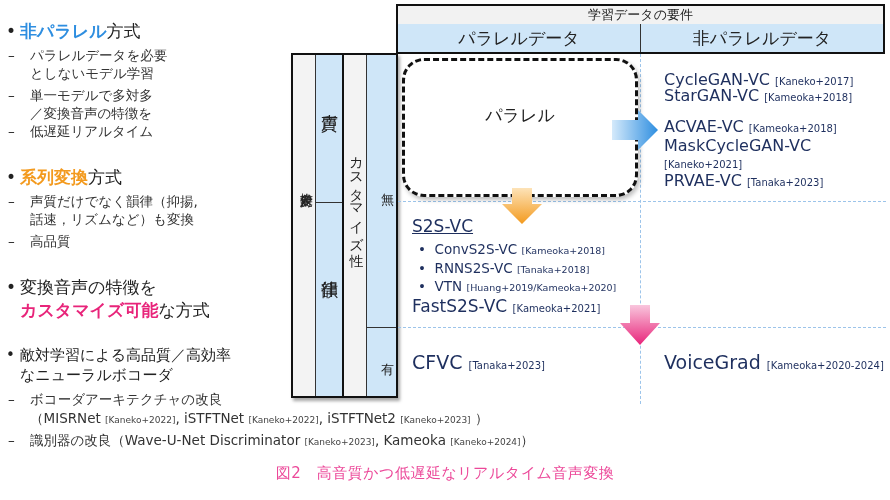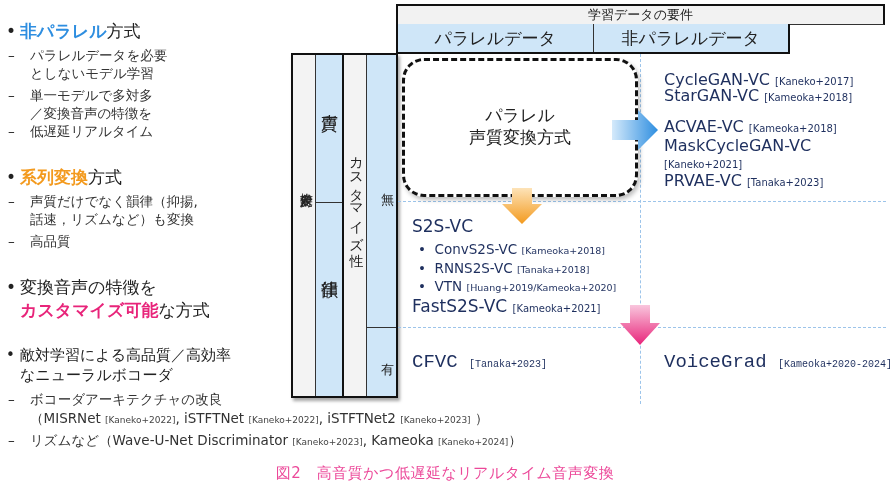--- a/index.html
+++ b/index.html
@@ -13,21 +13,21 @@
   .sub { position: absolute; left: 8px; font-size: 13.5px; line-height: 18px; white-space: nowrap; color: #333; }
   .sub .dash { display: inline-block; width: 22px; }
   .cont { position: absolute; left: 30px; font-size: 13.5px; line-height: 18px; white-space: nowrap; color: #333; }
   .blue { color: #2e8ee0; font-weight: bold; }
   .orange { color: #f39a1e; font-weight: bold; }
   .pink { color: #e8247a; font-weight: bold; }
   .cite { font-size: 9px; color: #444; }
 
   
   .hdr-top { position: absolute; left: 396px; top: 4px; width: 489px; height: 21px; border: 2px solid #111; border-bottom: 1px solid #333; background: #f2f2f2; text-align: center; font-size: 13px; line-height: 18px; }
-  .hdr-row { position: absolute; left: 396px; top: 24px; width: 394px; height: 30px; border: 2px solid #111; border-top: none; background: #cfe6f8; display: flex; }
+  .hdr-row { position: absolute; left: 396px; top: 24px; width: 489px; height: 30px; border: 2px solid #111; border-top: none; background: #cfe6f8; display: flex; }
   .hdr-cell { flex: 1; text-align: center; font-size: 17px; line-height: 28px; }
   .hdr-cell:first-child { border-right: 1px solid #333; }
 
   
   .vtab { position: absolute; left: 291px; top: 53px; width: 107px; height: 345px; border: 2px solid #111; box-shadow: 2px 3px 3px rgba(0,0,0,0.35); display: flex; background: #f3f3f3; }
   .vcol { position: relative; height: 100%; }
   .vc1 { width: 23px; background: #f3f3f3; border-right: 1px solid #333; }
   .vc2 { width: 28px; background: #cfe6f8; border-right: 2px solid #111; }
   .vc3 { width: 23px; background: #f3f3f3; border-right: 1px solid #333; }
   .vc4 { width: 29px; background: #cfe6f8; }
@@ -39,21 +39,21 @@
   .vline { position: absolute; width: 0; border-left: 1.5px dashed #9cc4ea; }
 
   
   .dbox { position: absolute; left: 402px; top: 58px; width: 236px; height: 139px; border: 3px dashed #111; border-radius: 22px; box-shadow: 2px 3px 4px rgba(0,0,0,0.25); background: #fff; text-align: center; font-size: 17px; line-height: 22px; padding-top: 43px; }
 
   
   .m { position: absolute; white-space: nowrap; color: #1e2f5e; font-size: 16px; line-height: 20px; }
   .m .c { font-size: 10px; color: #1e2f5e; }
   .msub { position: absolute; white-space: nowrap; color: #1e2f5e; font-size: 13.5px; line-height: 18px; }
   .msub .c { font-size: 9.5px; }
-  .mbig { font-size: 19px; font-family: Liberation Mono, monospace; }
+  .mbig { font-size: 19px; }
 
   
   .arrow { position: absolute; }
 
   
   .caption { position: absolute; left: 0; width: 890px; top: 464px; text-align: center; font-size: 15px; color: #ec4899; letter-spacing: 0.5px; }
 </style>
 </head>
 <body>
 
@@ -87,21 +87,21 @@
   <div class="b" style="top:364px; left:20px; font-size:15px;">なニューラルボコーダ</div>
 
   <div class="sub" style="top:390px;"><span class="dash">–</span><span>ボコーダアーキテクチャの改良</span></div>
   <div class="cont" style="top:409px; left:30px;">
     <span>（MISRNet</span>
     <span class="cite">[Kaneko+2022]</span><span>, iSTFTNet</span>
     <span class="cite">[Kaneko+2022]</span><span>, iSTFTNet2</span>
     <span class="cite">[Kaneko+2023]</span><span> ）</span>
   </div>
   <div class="sub" style="top:431px;">
-    <span class="dash">–</span><span>リズムなど（Wave-U-Net Discriminator</span>
+    <span class="dash">–</span><span>識別器の改良（Wave-U-Net Discriminator</span>
     <span class="cite">[Kaneko+2023]</span><span>, Kameoka</span>
     <span class="cite">[Kaneko+2024]</span><span>）</span>
   </div>
 </div>
 
 <div class="hdr-top">学習データの要件</div>
 <div class="hdr-row">
   <div class="hdr-cell">パラレルデータ</div>
   <div class="hdr-cell">非パラレルデータ</div>
 </div>
@@ -124,21 +124,20 @@
     <div class="vtext" style="top:298px; font-size:13px;">有</div>
   </div>
 </div>
 
 <div class="vline" style="left:640px; top:54px; height:350px;"></div>
 <div class="hline" style="left:398px; top:201px; width:488px;"></div>
 <div class="hline" style="left:398px; top:327px; width:488px;"></div>
 
 <div class="dbox">
   <div>パラレル</div>
-  <div>声質変換方式</div>
 </div>
 
 <svg class="arrow" style="left:612px; top:110px;" width="46" height="40" viewBox="0 0 46 40">
   <defs>
     <linearGradient id="gBlue" x1="0" x2="1" y1="0" y2="0">
       <stop offset="0" stop-color="#d5eafb"></stop>
       <stop offset="1" stop-color="#2e8ee0"></stop>
     </linearGradient>
   </defs>
   <polygon points="0,10 26,10 26,0 46,20 26,40 26,30 0,30" fill="url(#gBlue)"></polygon>
@@ -165,21 +164,21 @@
 <div>
   <div class="m" style="left:664px; top:70px;"><span>CycleGAN-VC</span> <span class="c">[Kaneko+2017]</span></div>
   <div class="m" style="left:664px; top:86px;"><span>StarGAN-VC</span> <span class="c">[Kameoka+2018]</span></div>
   <div class="m" style="left:664px; top:117px;"><span>ACVAE-VC</span> <span class="c">[Kameoka+2018]</span></div>
   <div class="m" style="left:664px; top:136px;"><span>MaskCycleGAN-VC</span></div>
   <div class="m" style="left:664px; top:153px;"><span class="c">[Kaneko+2021]</span></div>
   <div class="m" style="left:664px; top:171px;"><span>PRVAE-VC</span> <span class="c">[Tanaka+2023]</span></div>
 </div>
 
 <div>
-  <div class="m" style="left:412px; top:216px; font-size:17px;">S2S-VC</div>
+  <div class="m" style="left:412px; top:216px; font-size:17px;text-decoration:underline;">S2S-VC</div>
   <div class="msub" style="left:418px; top:240px;">•&nbsp;&nbsp;<span>ConvS2S-VC</span> <span class="c">[Kameoka+2018]</span></div>
   <div class="msub" style="left:418px; top:259px;">•&nbsp;&nbsp;<span>RNNS2S-VC</span> <span class="c">[Tanaka+2018]</span></div>
   <div class="msub" style="left:418px; top:277px;">•&nbsp;&nbsp;<span>VTN</span> <span class="c">[Huang+2019/Kameoka+2020]</span></div>
   <div class="m" style="left:412px; top:296px; font-size:17px;"><span>FastS2S-VC</span> <span class="c">[Kameoka+2021]</span></div>
 </div>
 
 <div class="m mbig" style="left:412px; top:352px;"><span>CFVC</span> <span class="c">[Tanaka+2023]</span></div>
 <div class="m mbig" style="left:664px; top:352px;"><span>VoiceGrad</span> <span class="c">[Kameoka+2020-2024]</span></div>
 
 <div class="caption">図2　高音質かつ低遅延なリアルタイム音声変換</div>

